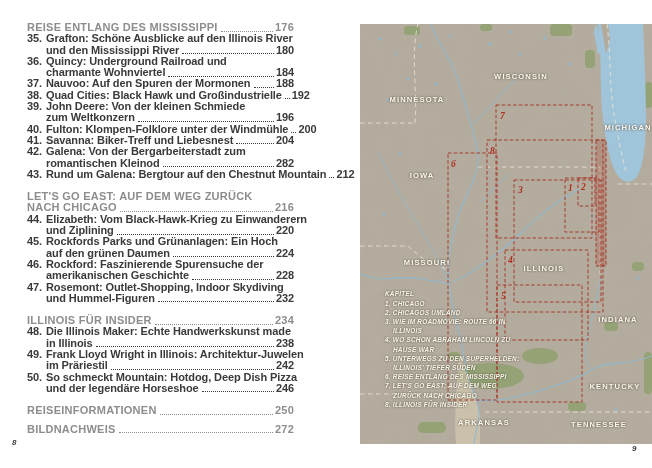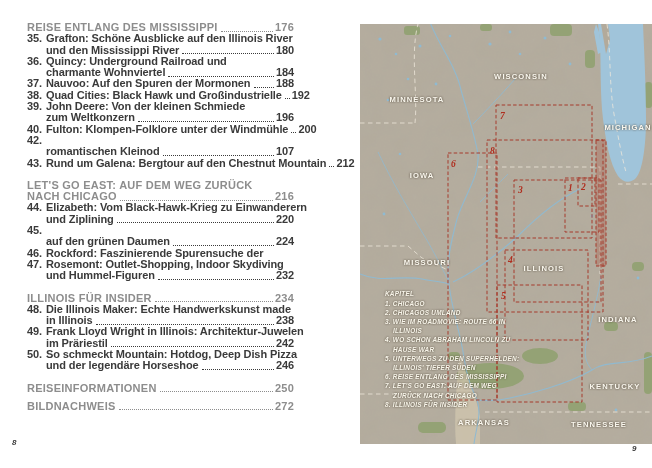--- a/index.html
+++ b/index.html
@@ -85,28 +85,35 @@
         <span class="leader"></span>
         <span class="pg">196</span>
       </div>
       <div class="row entry">
         <span class="num">40.</span>
         <span class="txt">Fulton: Klompen-Folklore unter der Windmühle</span>
         <span class="leader"></span>
         <span class="pg">200</span>
       </div>
       <div class="row entry">
+        <span class="num">41.</span>
+        <span class="txt">Savanna: Biker-Treff und Liebesnest</span>
+        <span class="leader"></span>
+        <span class="pg">204</span>
+      </div>
+      <div class="row entry">
         <span class="num">42.</span>
+        <span class="txt">Galena: Von der Bergarbeiterstadt zum</span>
         <span class="fill"></span>
       </div>
       <div class="row cont">
         <span class="ind"></span>
         <span class="txt">romantischen Kleinod</span>
         <span class="leader"></span>
-        <span class="pg">107</span>
+        <span class="pg">282</span>
       </div>
       <div class="row entry">
         <span class="num">43.</span>
         <span class="txt">Rund um Galena: Bergtour auf den Chestnut Mountain</span>
         <span class="leader"></span>
         <span class="pg">212</span>
       </div>
       <div class="gap"></div>
       <div class="row h1">
         <span class="txt">LET'S GO EAST: AUF DEM WEG ZURÜCK</span>
@@ -123,32 +130,39 @@
         <span class="fill"></span>
       </div>
       <div class="row cont">
         <span class="ind"></span>
         <span class="txt">und Ziplining</span>
         <span class="leader"></span>
         <span class="pg">220</span>
       </div>
       <div class="row entry">
         <span class="num">45.</span>
+        <span class="txt">Rockfords Parks und Grünanlagen: Ein Hoch</span>
         <span class="fill"></span>
       </div>
       <div class="row cont">
         <span class="ind"></span>
         <span class="txt">auf den grünen Daumen</span>
         <span class="leader"></span>
         <span class="pg">224</span>
       </div>
       <div class="row entry">
         <span class="num">46.</span>
         <span class="txt">Rockford: Faszinierende Spurensuche der</span>
         <span class="fill"></span>
+      </div>
+      <div class="row cont">
+        <span class="ind"></span>
+        <span class="txt">amerikanischen Geschichte</span>
+        <span class="leader"></span>
+        <span class="pg">228</span>
       </div>
       <div class="row entry">
         <span class="num">47.</span>
         <span class="txt">Rosemont: Outlet-Shopping, Indoor Skydiving</span>
         <span class="fill"></span>
       </div>
       <div class="row cont">
         <span class="ind"></span>
         <span class="txt">und Hummel-Figuren</span>
         <span class="leader"></span>

